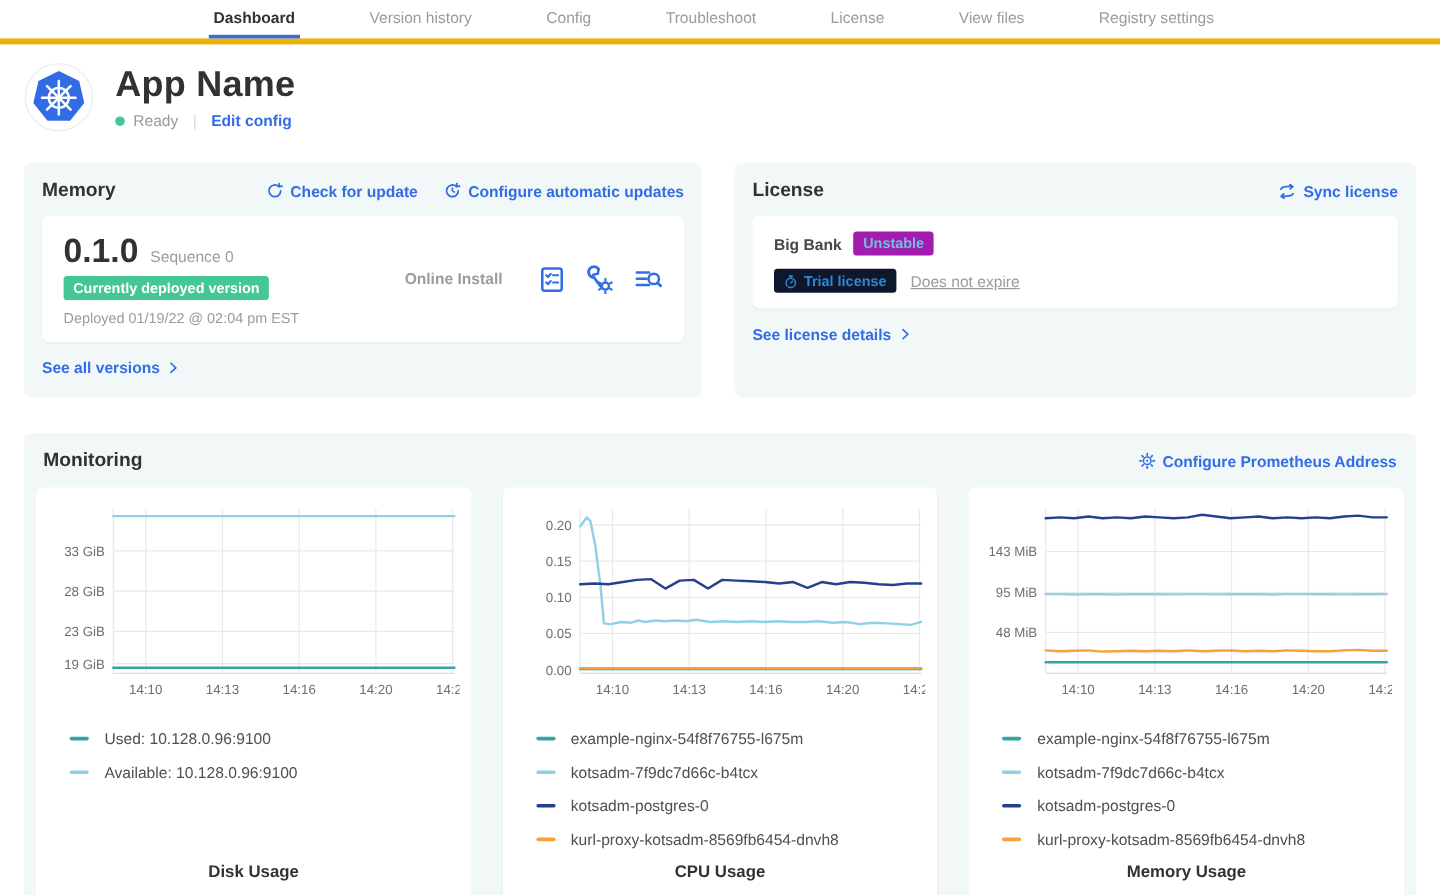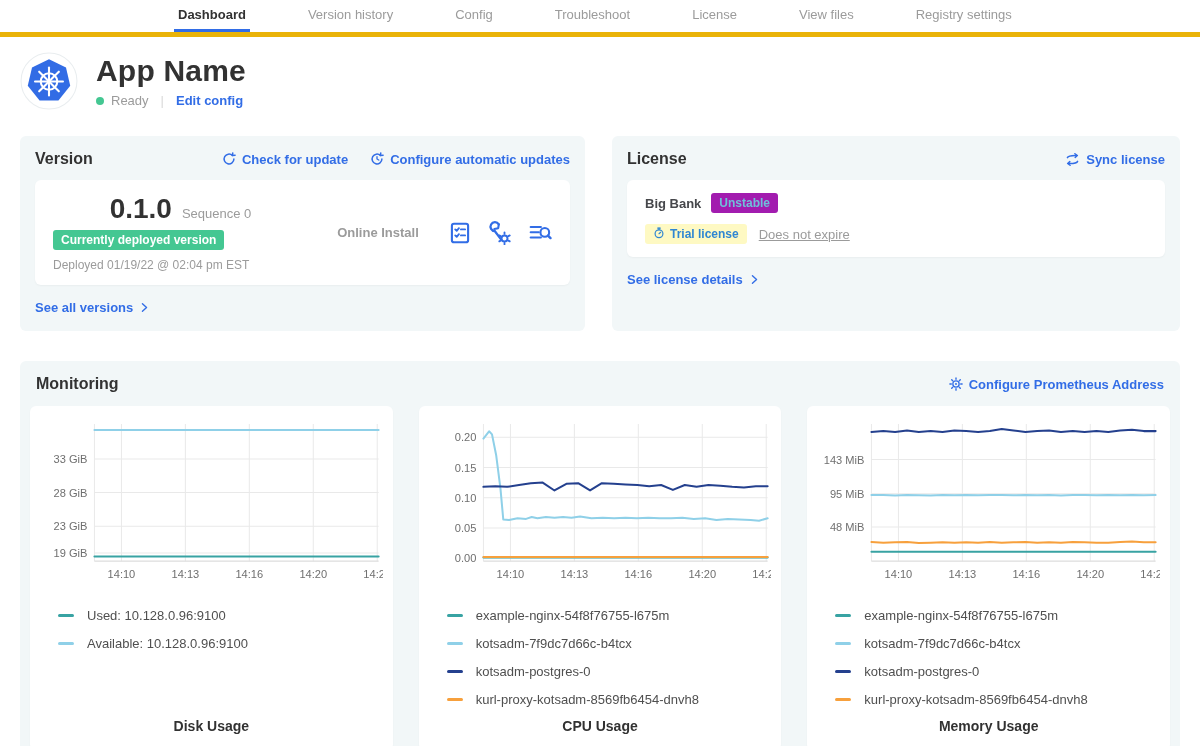--- a/index.html
+++ b/index.html
@@ -31,36 +31,36 @@
   .panel-version { width:565px; flex:none; }
   .panel-license { flex:1; }
   .panel-head { display:flex; align-items:center; justify-content:space-between; }
   .panel-title { font-size:16px; font-weight:bold; }
   .head-links { display:flex; gap:22px; }
   .inner-card { background:#fff; border-radius:6px; box-shadow:0 1px 2px rgba(0,0,0,.04); margin-top:12px; padding:13px 18px; }
 
   
   .version-flex { display:flex; align-items:center; }
   .ver-col1 { width:255px; }
-  .ver-line1 { display:flex; align-items:baseline; gap:10px;justify-content:center; }
+  .ver-line1 { display:flex; align-items:baseline; gap:10px; }
   .ver-number { font-size:28px; font-weight:bold; }
   .ver-seq { font-size:13px; color:#9b9b9b; }
   .badge-green { display:inline-block; margin-top:5px; background:#44c792; color:#fff; font-size:12px;
     font-weight:bold; padding:3px 8px; border-radius:3px; }
   .ver-deployed { margin-top:8px; font-size:12px; color:#9b9b9b; }
   .ver-col2 { flex:1; text-align:center; font-size:13px; font-weight:bold; color:#9b9b9b; }
   .ver-icons { display:flex; gap:16px; color:#326de6; }
   .see-link { margin-top:13px; }
 
   
   .lic-line1 { display:flex; align-items:center; gap:10px; }
   .lic-name { font-size:13px; font-weight:bold; color:#46474b; }
   .badge-channel { background:#a21caf; color:#6fc0da; font-size:12px; font-weight:bold; padding:3px 8px; border-radius:3px; }
   .lic-line2 { display:flex; align-items:center; gap:12px; margin-top:11px; }
-  .badge-trial { display:inline-flex; align-items:flex-start; gap:5px; background:#fef9c3; color:#2f86d2;
+  .badge-trial { display:inline-flex; align-items:flex-end; gap:5px; background:#0f172a; color:#2f86d2;
     font-size:12px; font-weight:bold; padding:3px 8px; border-radius:3px; }
   .lic-expiry { font-size:13px; color:#9b9b9b;text-decoration:underline; }
 
   
   .panel-monitoring { margin-top:30px; padding:14px 10px 16px; }
   .mon-head { padding:0 6px; }
   .charts-row { display:flex; gap:26px; margin-top:13px; }
   .chart-card { flex:1; background:#fff; border-radius:6px; box-shadow:0 1px 2px rgba(0,0,0,.04);
     padding:10px 10px 12px; display:flex; flex-direction:column; min-height:344px; }
   .chart-svg { width:100%; display:block; }
@@ -114,21 +114,21 @@
         <span class="vdiv">|</span>
         <a class="link">Edit config</a>
       </div>
     </div>
   </div>
 
   <div class="cards-row">
 
     <div class="panel panel-version">
       <div class="panel-head">
-        <div class="panel-title">Version</div>
+        <div class="panel-title">Memory</div>
         <div class="head-links">
           <a class="link">
             <svg class="icon-svg" width="14" height="14" viewBox="0 0 16 16">
               <path d="M13.6 8a5.6 5.6 0 1 1-1.8-4.1" fill="none" stroke="currentColor" stroke-width="1.7" stroke-linecap="round"></path>
               <path d="M12.3 1l-.4 3.1 3.1-.5" fill="none" stroke="currentColor" stroke-width="1.7" stroke-linecap="round" stroke-linejoin="round"></path>
             </svg>
             <span>Check for update</span>
           </a>
           <a class="link">
             <svg class="icon-svg" width="14" height="14" viewBox="0 0 16 16">

